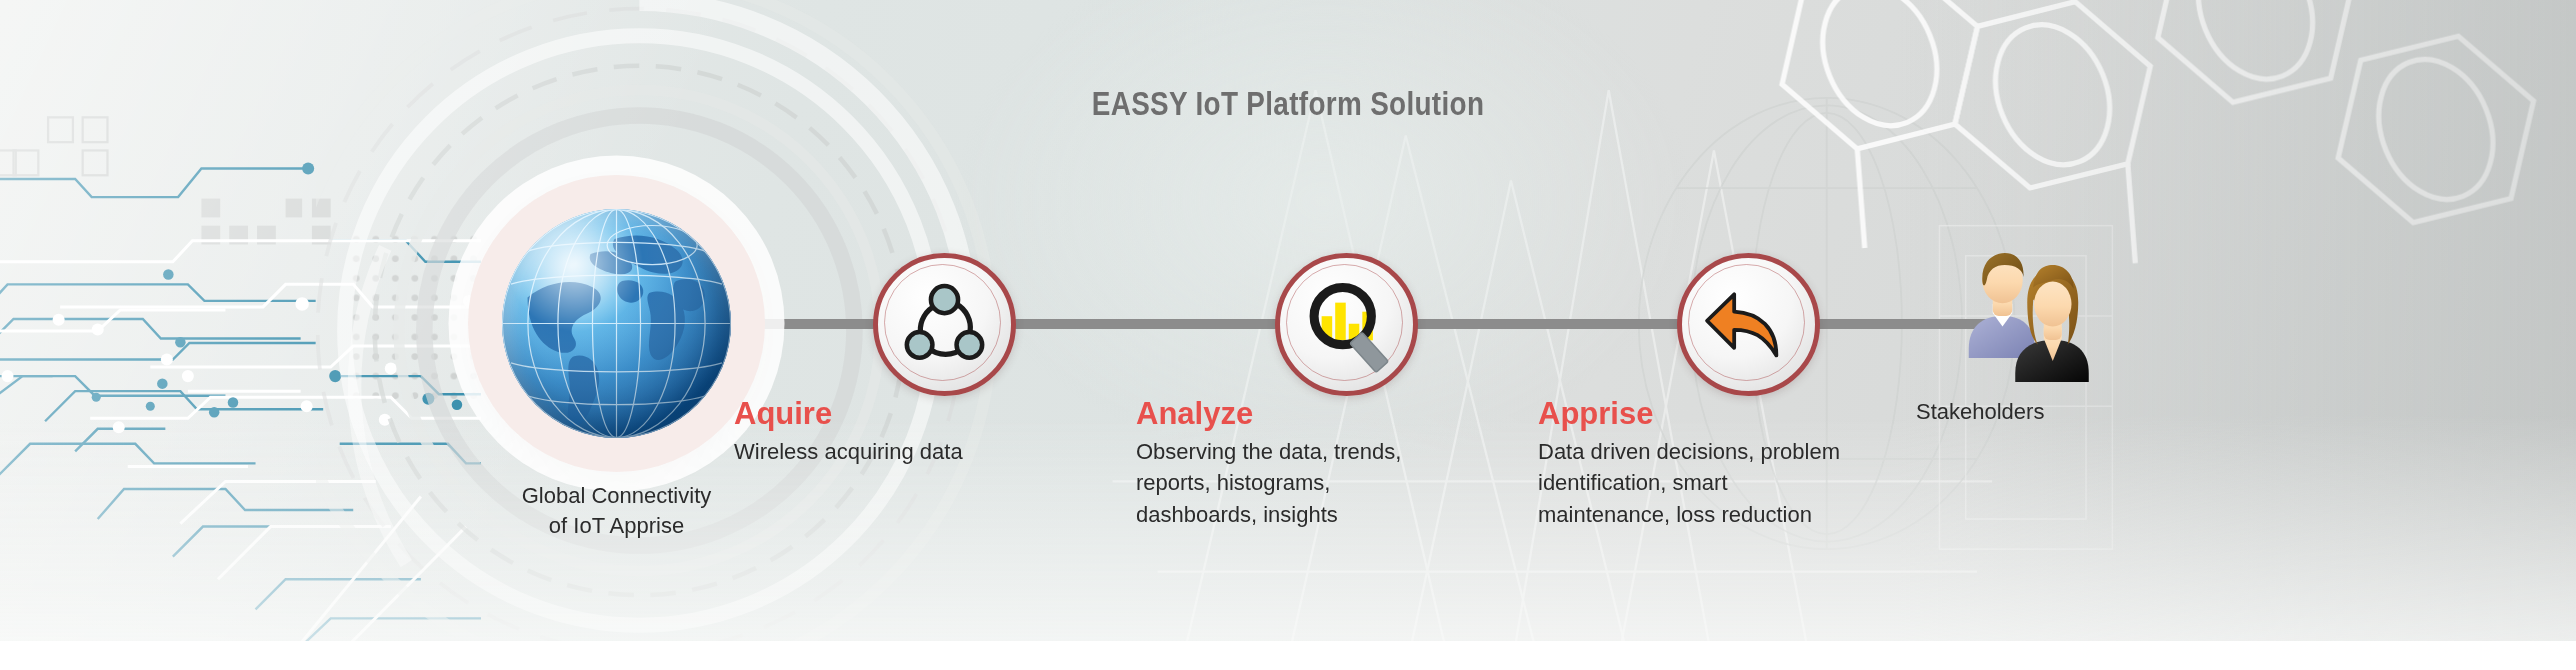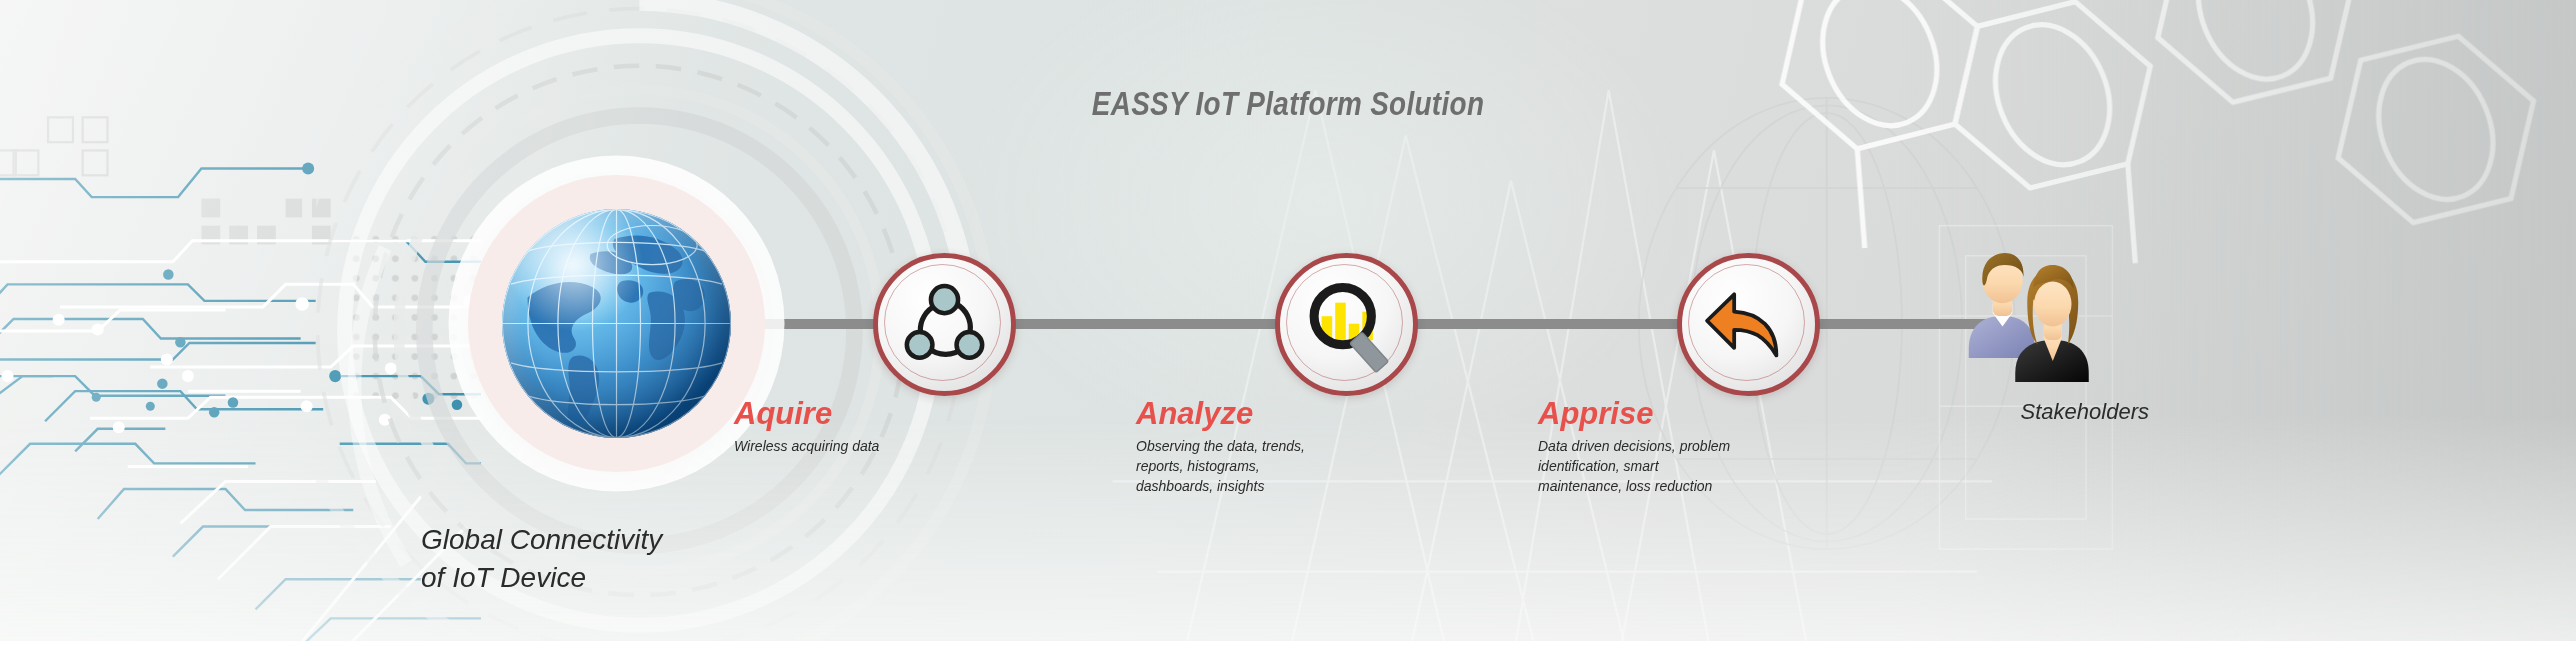--- a/index.html
+++ b/index.html
@@ -18,21 +18,20 @@
     overflow: hidden;
     background: linear-gradient(105deg,
         #e9ecea 0%,
         #e6eae9 14%,
         #dfe5e4 30%,
         #dde3e2 46%,
         #dcdedd 62%,
         #d8dad9 76%,
         #cfd2d1 88%,
         #c9cccb 100%);
-    font-style: italic;
   }
 
   
 
   .bg-layer {
     position: absolute;
     top: 0;
     left: 0;
     width: 100%;
     height: 100%;
@@ -157,24 +156,24 @@
     overflow: hidden;
     background:
       radial-gradient(circle at 30% 25%, #bfe4f8 0%, #5bb9ea 22%, #1f86d0 50%, #0e5ea8 78%, #0b4d8c 100%);
     box-shadow: inset -10.5px -13.5px 30px rgba(3,48,92,0.45), inset 7.5px 9px 19.5px rgba(255,255,255,0.35);
   }
   #globe-label {
     position: absolute;
     left: 421px;
     top: 481px;
     width: 391px;
-    font-size: 28px;
+    text-align: center;
+    font-size: 22px;
     line-height: 1.35;
     color: #2b2b2b;
-    margin-top: 40px;
   }
 
   
   .node {
     position: absolute;
     width: 143px;
     height: 143px;
     top: 253px;
   }
   #node-1 { left: 873px; }
@@ -215,21 +214,21 @@
   #stage-text-3 { left: 1538px; top: 397px; }
 
   .stage-title {
     font-size: 31px;
     font-weight: bold;
     color: #e8504c;
     line-height: 1.1;
     margin-bottom: 4.5px;
   }
   .stage-desc {
-    font-size: 14px;
+    font-size: 22px;
     line-height: 1.44;
     color: #2b2b2b;
   }
 
   
   #stakeholders {
     position: absolute;
     left: 1946px;
     top: 244px;
     width: 188px;
@@ -239,21 +238,21 @@
     position: absolute;
     left: 0; top: 0;
     width: 173px;
     height: 150px;
   }
   #stakeholders-label {
     position: absolute;
     left: -30px;
     top: 155px;
     width: 233px;
-    text-align: right;
+    text-align: left;
     font-size: 22px;
     color: #2b2b2b;
   }
 </style>
 </head>
 <body>
 
 <div id="banner">
 
   <svg id="circuit-left" viewBox="0 0 640 892" preserveAspectRatio="none">
@@ -456,21 +455,21 @@
               <ellipse cx="200" cy="48" rx="60" ry="26"></ellipse>
             </g>
             <rect x="0" y="0" width="305" height="305" fill="url(#gsheen)"></rect>
           </g>
         </svg>
       </div>
     </div>
 
     <div id="globe-label">
       <div>Global Connectivity</div>
-      <div>of IoT Device</div>
+      <div>of IoT Apprise</div>
     </div>
 
     <div class="node" id="node-1">
       <div class="node-outer"></div>
       <div class="node-inner-ring"></div>
       <svg class="node-icon" viewBox="0 0 134 134">
         <g fill="none" stroke="#1b1b1b" stroke-width="7" stroke-linecap="round">
           <path d="M 35 76 A 36 36 0 0 1 55 42"></path>
           <path d="M 83 40 A 36 36 0 0 1 101 76"></path>
           <path d="M 45 98 A 36 36 0 0 0 92 98"></path>

